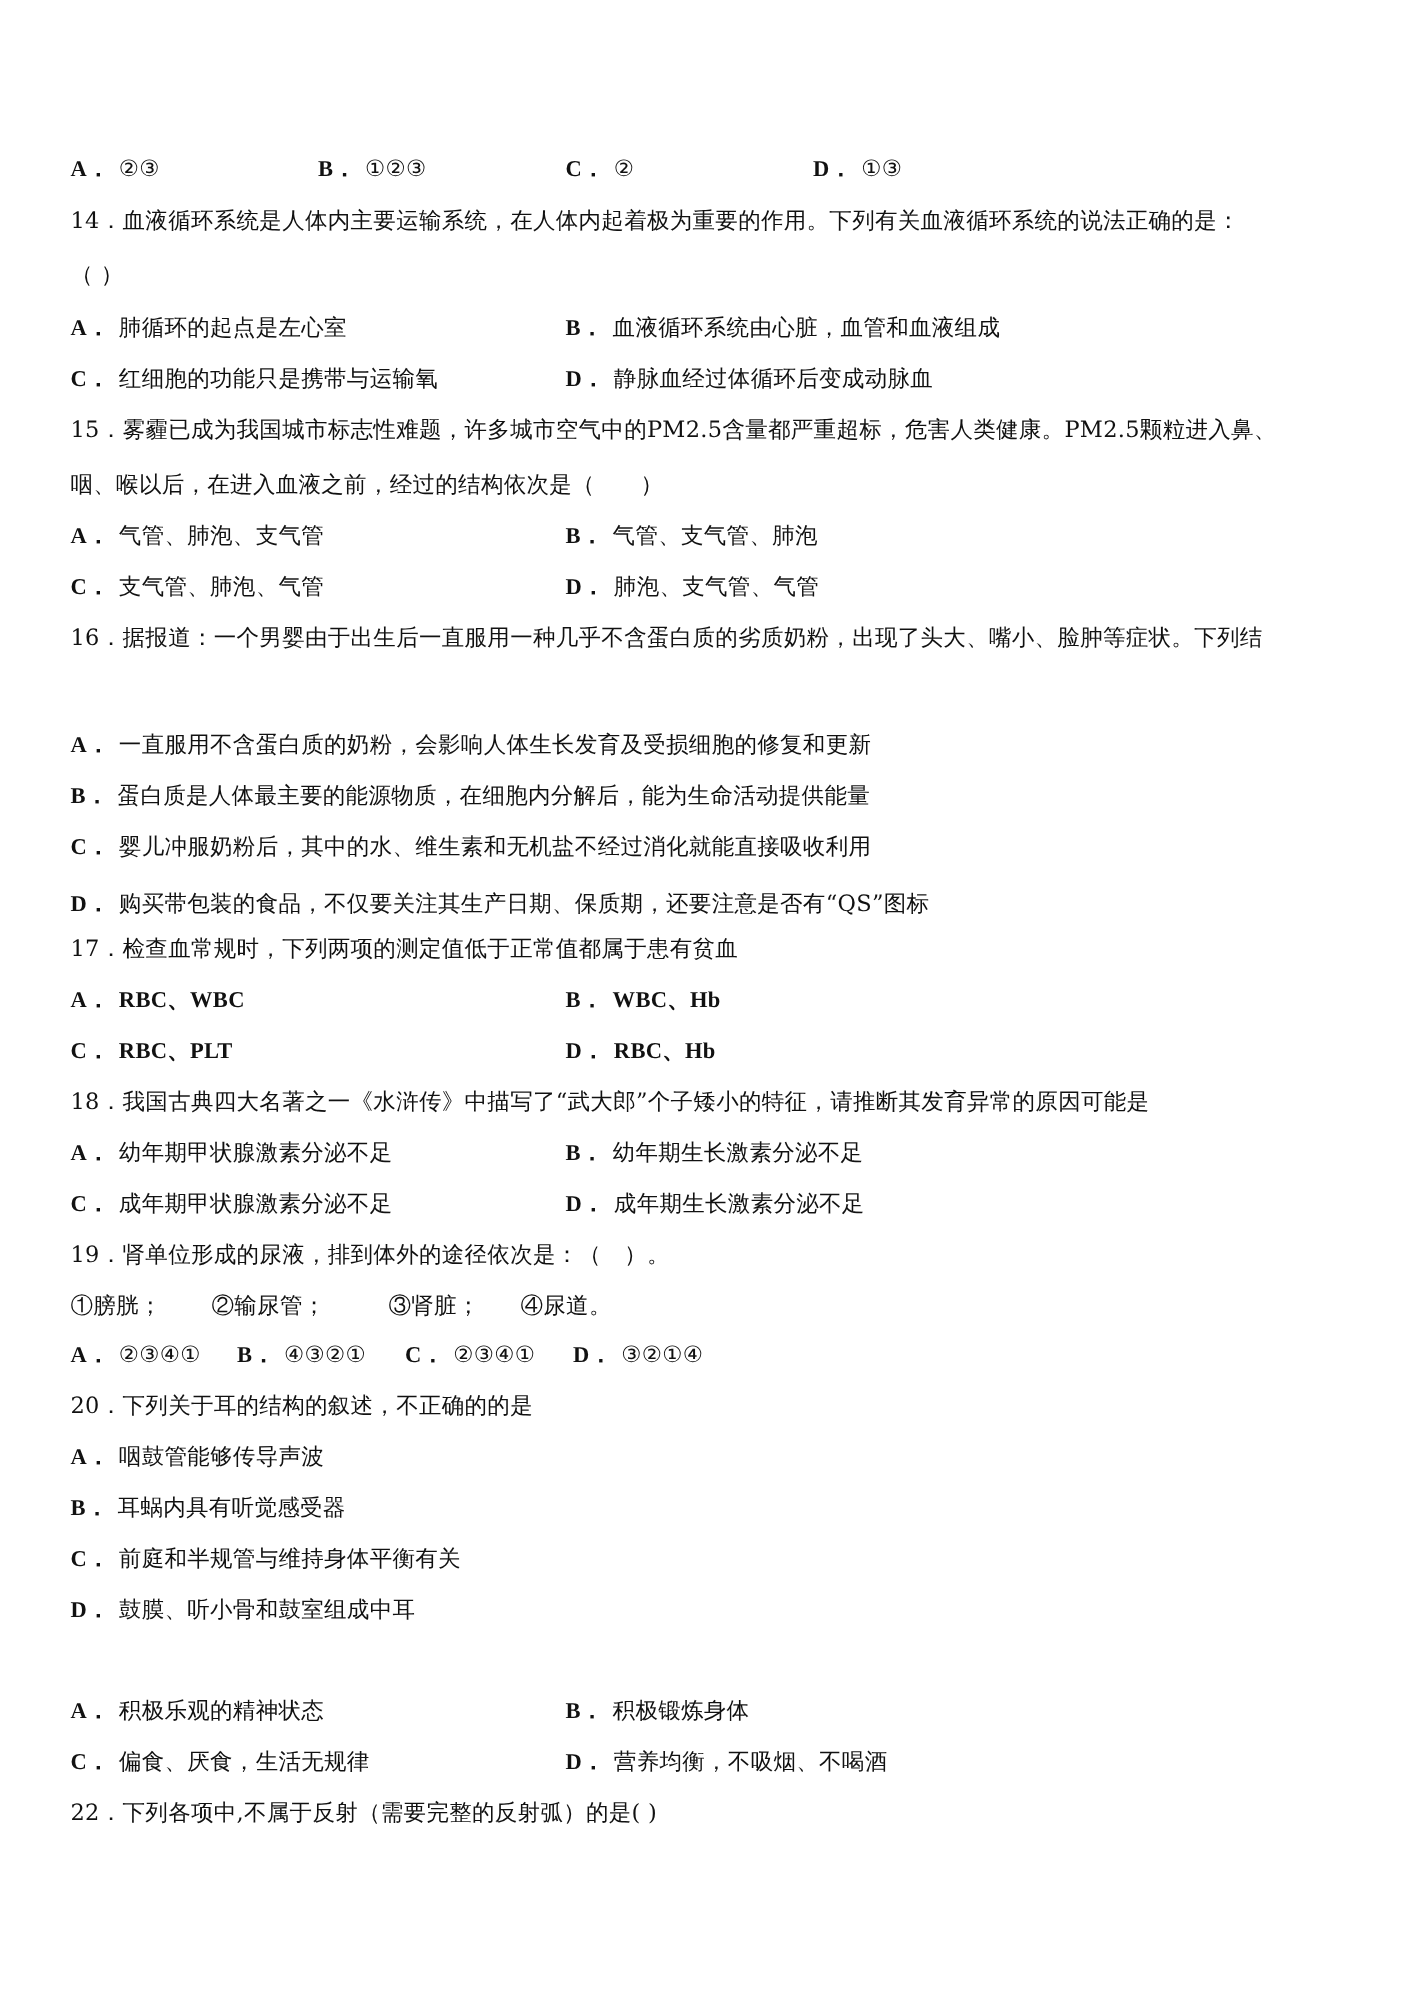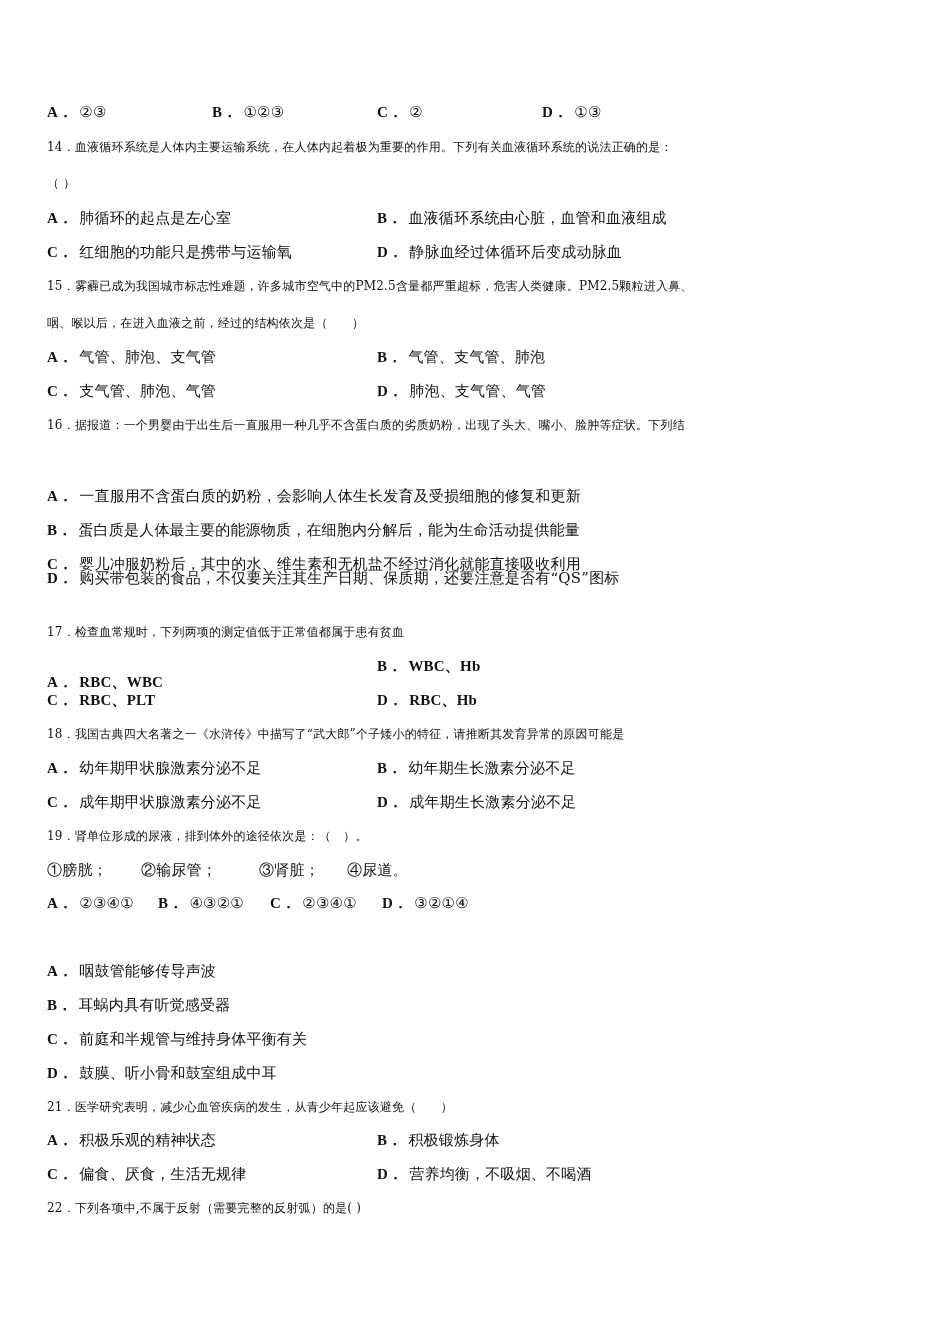--- a/index.html
+++ b/index.html
@@ -18,21 +18,21 @@
     .page {
       position: absolute;
       left: 0;
       top: 0;
       width: 950px;
       height: 1344px;
     }
     .line {
       position: absolute;
       left: 47px;
-      font-size: 12px;
+      font-size: 15px;
       line-height: 20px;
       white-space: nowrap;
       letter-spacing: 0.2px;
       text-align: right;
     }
     .opt {
       position: absolute;
       font-size: 15px;
       line-height: 20px;
       white-space: nowrap;
@@ -75,50 +75,50 @@
   <div class="line" style="top:313px"><span>咽、喉以后，在进入血液之前，经过的结构依次是（　　）</span></div>
   <div class="opt c1" style="top:347px"><span class="lbl">A．</span><span>气管、肺泡、支气管</span></div>
   <div class="opt c2" style="top:347px"><span class="lbl">B．</span><span>气管、支气管、肺泡</span></div>
   <div class="opt c1" style="top:381px"><span class="lbl">C．</span><span>支气管、肺泡、气管</span></div>
   <div class="opt c2" style="top:381px"><span class="lbl">D．</span><span>肺泡、支气管、气管</span></div>
 
   <div class="line" style="top:415px"><span>16．</span><span>据报道：一个男婴由于出生后一直服用一种几乎不含蛋白质的劣质奶粉，出现了头大、嘴小、脸肿等症状。下列结</span></div>
   <div class="opt c1" style="top:486px"><span class="lbl">A．</span><span>一直服用不含蛋白质的奶粉，会影响人体生长发育及受损细胞的修复和更新</span></div>
   <div class="opt c1" style="top:520px"><span class="lbl">B．</span><span>蛋白质是人体最主要的能源物质，在细胞内分解后，能为生命活动提供能量</span></div>
   <div class="opt c1" style="top:554px"><span class="lbl">C．</span><span>婴儿冲服奶粉后，其中的水、维生素和无机盐不经过消化就能直接吸收利用</span></div>
-  <div class="opt c1" style="top:568px"><span class="lbl">D．</span><span>购买带包装的食品，不仅要关注其生产日期、保质期，还要注意是否有“QS”图标</span></div>
+  <div class="opt c1" style="top:592px"><span class="lbl">D．</span><span>购买带包装的食品，不仅要关注其生产日期、保质期，还要注意是否有“QS”图标</span></div>
 
   <div class="line" style="top:622px"><span>17．</span><span>检查血常规时，下列两项的测定值低于正常值都属于患有贫血</span></div>
-  <div class="opt c1" style="top:672px"><span class="lbl">A．</span><span class="latin">RBC、WBC</span></div>
+  <div class="opt c1" style="top:656px"><span class="lbl">A．</span><span class="latin">RBC、WBC</span></div>
   <div class="opt c2" style="top:656px"><span class="lbl">B．</span><span class="latin">WBC、Hb</span></div>
   <div class="opt c1" style="top:690px"><span class="lbl">C．</span><span class="latin">RBC、PLT</span></div>
   <div class="opt c2" style="top:690px"><span class="lbl">D．</span><span class="latin">RBC、Hb</span></div>
 
   <div class="line" style="top:724px"><span>18．</span><span>我国古典四大名著之一《水浒传》中描写了“武大郎”个子矮小的特征，请推断其发育异常的原因可能是</span></div>
   <div class="opt c1" style="top:758px"><span class="lbl">A．</span><span>幼年期甲状腺激素分泌不足</span></div>
   <div class="opt c2" style="top:758px"><span class="lbl">B．</span><span>幼年期生长激素分泌不足</span></div>
   <div class="opt c1" style="top:792px"><span class="lbl">C．</span><span>成年期甲状腺激素分泌不足</span></div>
   <div class="opt c2" style="top:792px"><span class="lbl">D．</span><span>成年期生长激素分泌不足</span></div>
 
   <div class="line" style="top:826px"><span>19．</span><span>肾单位形成的尿液，排到体外的途径依次是：（　）。</span></div>
   <div class="opt" style="top:860px; left:47px">①膀胱；</div>
   <div class="opt" style="top:860px; left:141px">②输尿管；</div>
   <div class="opt" style="top:860px; left:259px">③肾脏；</div>
   <div class="opt" style="top:860px; left:347px">④尿道。</div>
   <div class="opt" style="top:893px; left:47px"><span class="lbl">A．</span><span>②③④①</span></div>
   <div class="opt" style="top:893px; left:158px"><span class="lbl">B．</span><span>④③②①</span></div>
   <div class="opt" style="top:893px; left:270px"><span class="lbl">C．</span><span>②③④①</span></div>
   <div class="opt" style="top:893px; left:382px"><span class="lbl">D．</span><span>③②①④</span></div>
 
+  <div class="line" style="top:927px"><span>20．</span><span>下列关于耳的结构的叙述，不正确的的是</span></div>
   <div class="opt c1" style="top:961px"><span class="lbl">A．</span><span>咽鼓管能够传导声波</span></div>
   <div class="opt c1" style="top:995px"><span class="lbl">B．</span><span>耳蜗内具有听觉感受器</span></div>
   <div class="opt c1" style="top:1029px"><span class="lbl">C．</span><span>前庭和半规管与维持身体平衡有关</span></div>
   <div class="opt c1" style="top:1063px"><span class="lbl">D．</span><span>鼓膜、听小骨和鼓室组成中耳</span></div>
 
-  <div class="line" style="top:1097px"><span>21．</span><span>医学研究表明，减少心血管疾病的发生，从青少年起应该避免（　　）</span></div>
   <div class="opt c1" style="top:1130px"><span class="lbl">A．</span><span>积极乐观的精神状态</span></div>
   <div class="opt c2" style="top:1130px"><span class="lbl">B．</span><span>积极锻炼身体</span></div>
   <div class="opt c1" style="top:1164px"><span class="lbl">C．</span><span>偏食、厌食，生活无规律</span></div>
   <div class="opt c2" style="top:1164px"><span class="lbl">D．</span><span>营养均衡，不吸烟、不喝酒</span></div>
 
   <div class="line" style="top:1198px"><span>22．</span><span>下列各项中,不属于反射（需要完整的反射弧）的是(  )</span></div>
 
 </div>
 
 </body></html>

